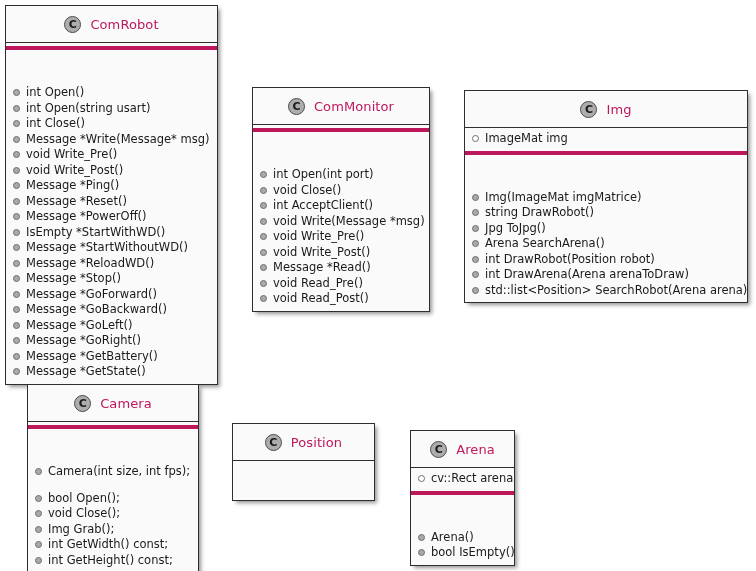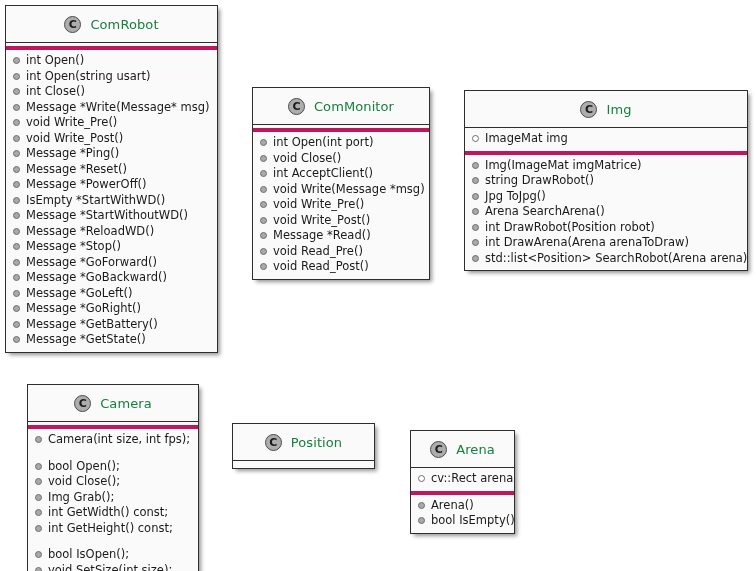--- a/index.html
+++ b/index.html
@@ -56,33 +56,34 @@
     font-weight: bold;
     color: #1A1A1A;
     font-family: "DejaVu Sans", sans-serif;
     line-height: 1;
     flex: none;
     margin-right: 9px;
   }
 
   .class-title {
     font-size: 13px;
-    color: #15803d;
+    color: #be185d;
     white-space: nowrap;
     letter-spacing: 0.1px;
   }
 
   .compartment {
     box-sizing: border-box;
     border-bottom: 4px solid #be185d;
     background: #FAFAFA;
     padding: 3px 0 4px 0;
   }
   .compartment:last-child {
     border-bottom: none;
+    margin-top: 32px;
   }
   .compartment.empty {
     padding: 0;
     height: 7px;
   }
 
   .member {
     display: flex;
     align-items: center;
     height: 15.5px;

